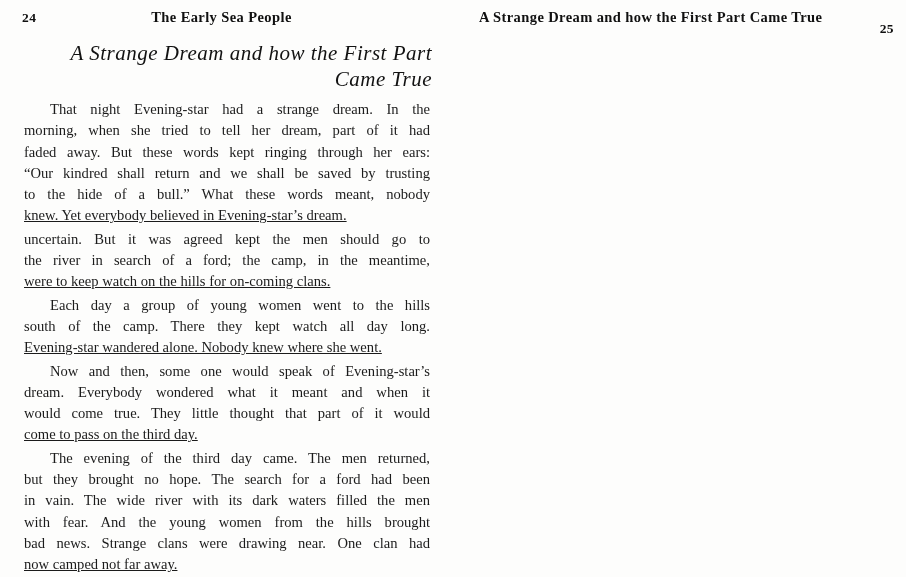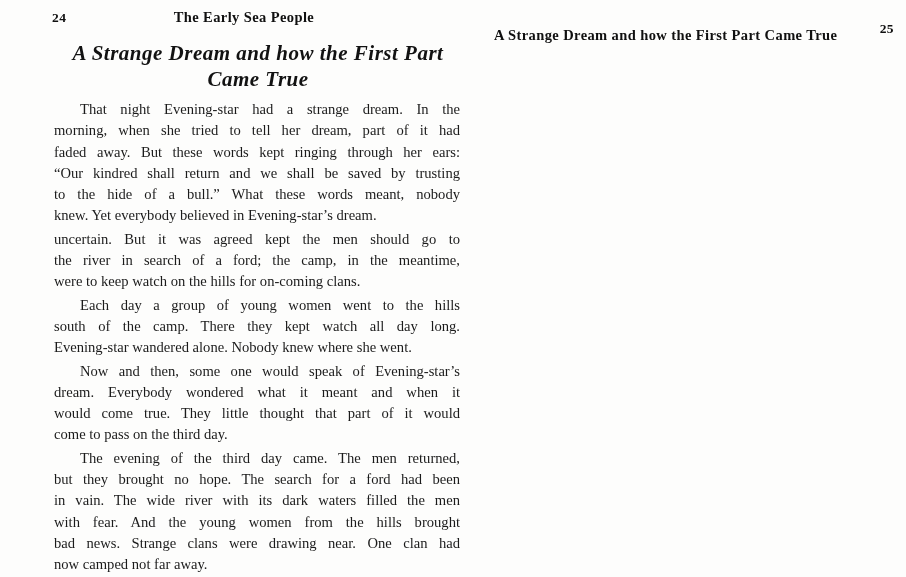--- a/index.html
+++ b/index.html
@@ -41,36 +41,35 @@
     font-weight: bold;
     font-size: 14.5px;
     letter-spacing: 0.4px;
     color: #101010;
   }
   .rh-left .folio  { position: absolute; left: 22px;  top: 1px; font-size: 13.5px; }
   .rh-left .title  { position: absolute; left: 0; right: 0; text-align: center;
                      transform: translateX(-6px); }
 
   .rh-right { text-align: left; }
-  .rh-right .title  { position: absolute; left: 24px; top: 18px; white-space: nowrap; }
+  .rh-right .title  { position: absolute; left: 24px; top: 0; white-space: nowrap; }
   .rh-right .folio  { position: absolute; right: 12px; top: 12px; font-size: 13.5px; }
 
   .chapter-title {
     position: absolute;
     top: 40px;
     left: 24px;
     width: 408px;
-    text-align: center;
+    text-align: right;
     font-style: italic;
     font-size: 21px;
     line-height: 26px;
     letter-spacing: 0.5px;
     color: #121212;
     font-family: "Liberation Serif", "DejaVu Serif", serif;
-    font-weight: bold;
   }
 
   .body-col {
     position: absolute;
     font-size: 14.6px;
     line-height: 21.3px;
     color: #1b1b1b;
   }
   .body-left  { top: 97px;  left: 22px;  width: 410px; }
 
@@ -87,27 +86,28 @@
     white-space: pre;
   }
   .ln.just {
     display: block;
     text-align: justify;
     text-align-last: justify;
     white-space: normal;
   }
   .ln.last {
     text-align-last: left;
+    text-decoration: underline;
   }
   .ln.ind {
     text-indent: 26px;
   }
 
   
-  .spread { filter: none; padding-left: 30px; }
+  .spread { filter: none; }
 </style>
 </head>
 <body>
 
 <div class="spread">
 
   <div class="page page-left">
 
     <div class="running-head rh-left">
       <span class="folio">24</span>

